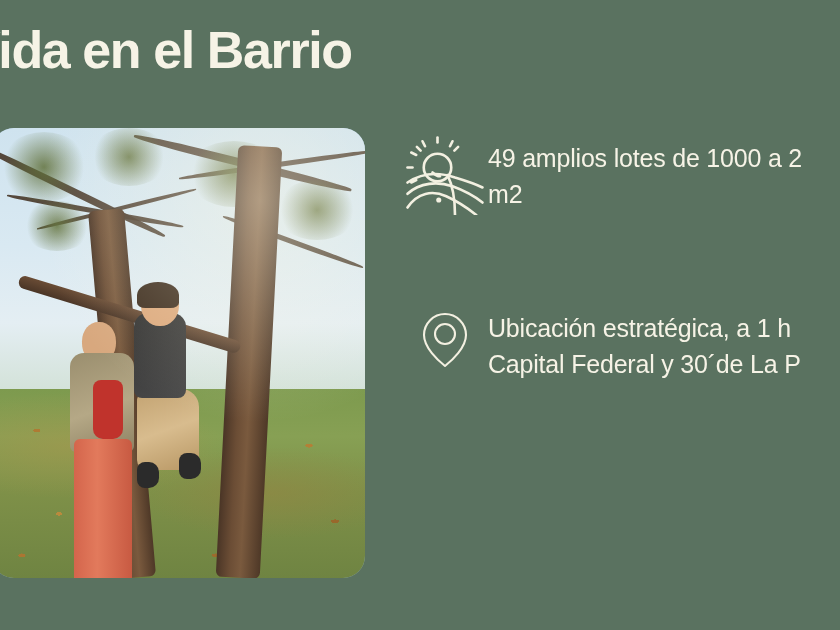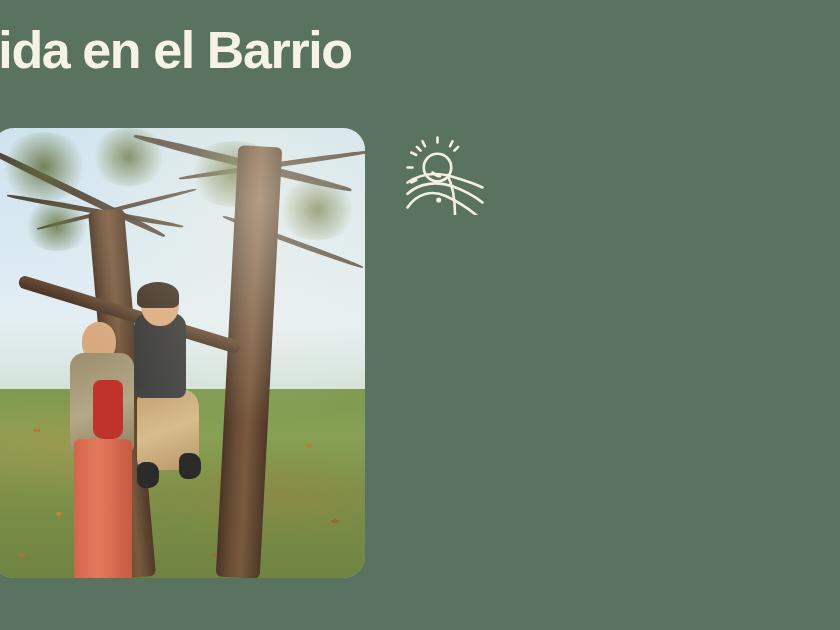--- a/index.html
+++ b/index.html
@@ -350,18 +350,30 @@
           <path d="M9 16 l-4-2"></path>
           <path d="M9 36 l-4 2"></path>
           <path d="M2 38 C14 30 28 30 40 34 C50 37 58 40 62 42"></path>
           <path d="M2 47 C12 38 26 37 38 41 C49 45 57 50 62 54"></path>
           <path d="M2 58 C10 46 22 44 33 49 C44 54 52 60 57 64"></path>
           <path d="M34 32 C38 40 40 52 40 64"></path>
           <path d="M22 30 C24 32 26 33 28 33"></path>
           <circle cx="27" cy="52" r="1"></circle>
         </svg>
       </span>
+      <div class="feature-text">49 amplios lotes de 1000 a 2
+m2</div>
     </div>
 
+    <div class="feature f2">
+      <span class="feature-icon">
+        <svg viewBox="0 0 64 64" width="64" height="64" aria-hidden="true">
+          <path d="M32 7 C20.4 7 11 16.4 11 28 C11 40.5 25 53.5 32 59 C39 53.5 53 40.5 53 28 C53 16.4 43.6 7 32 7 Z"></path>
+          <circle cx="32" cy="27" r="10"></circle>
+        </svg>
+      </span>
+      <div class="feature-text">Ubicación estratégica, a 1 h
+Capital Federal y 30´de La P</div>
+    </div>
 
 
   </div>
 </div>
 
 </body></html>

